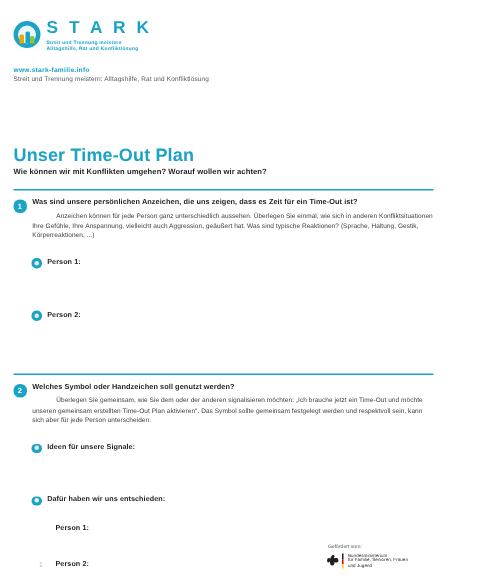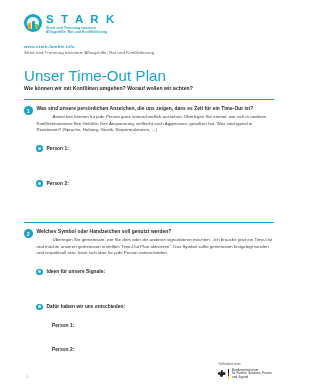--- a/index.html
+++ b/index.html
@@ -13,21 +13,21 @@
     font-family: "Liberation Sans", sans-serif;
     overflow: hidden;
     position: relative;
     color: #231f20;
   }
   .page {
     position: relative;
     width: 298px;
     height: 386px;
     box-sizing: border-box;
-    padding: 0 24px;
+    padding: 0 9px;
     background: #fff;
   }
 
   
   .header {
     padding-top: 14px;
     display: flex;
     align-items: flex-start;
     gap: 4px;
   }
@@ -94,23 +94,23 @@
   }
   .site-tag {
     font-size: 4.3px;
     color: #55585a;
     letter-spacing: 0.1px;
     line-height: 6px;
   }
 
   
   .doc-title {
-    margin-top: 14px;
-    font-size: 15px;
-    font-weight: normal;
+    margin-top: 41px;
+    font-size: 12px;
+    font-weight: bold;
     color: #1ba3c6;
     letter-spacing: 0.1px;
     line-height: 12px;
   }
   .doc-subtitle {
     margin-top: 3px;
     font-size: 5.1px;
     font-weight: bold;
     color: #231f20;
     letter-spacing: 0.05px;

